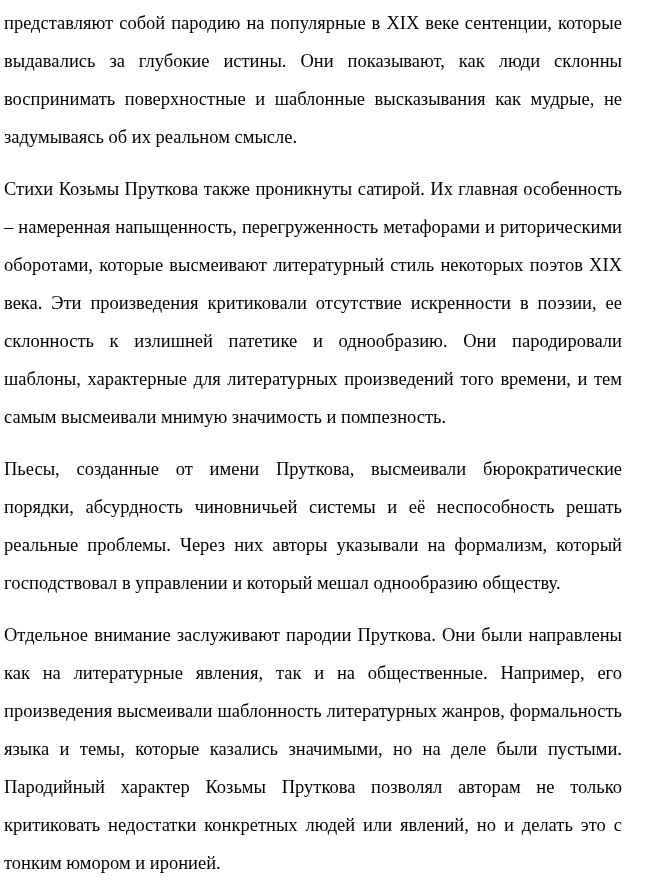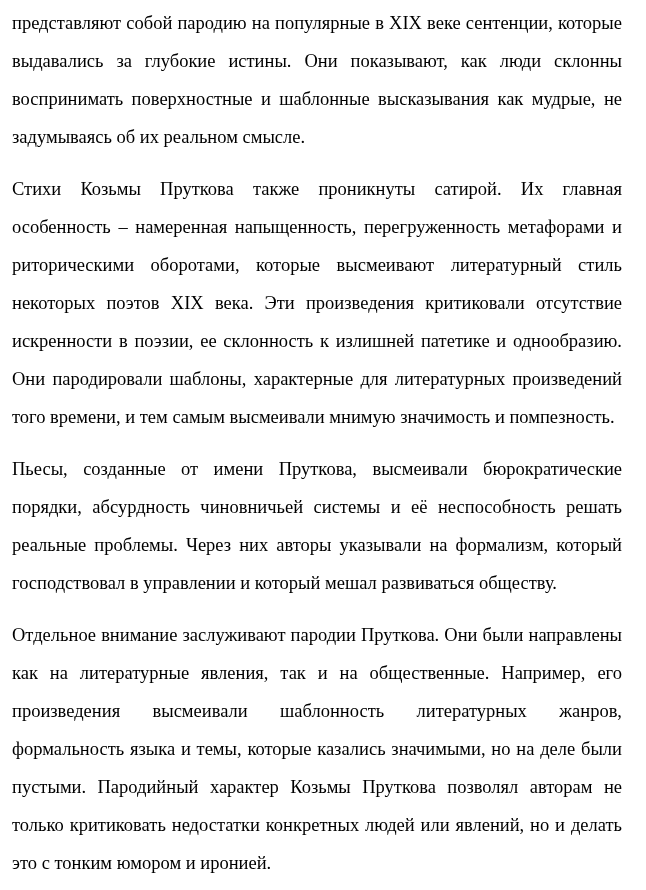--- a/index.html
+++ b/index.html
@@ -15,21 +15,21 @@
     overflow: hidden;
     position: relative;
   }
   .page {
     position: absolute;
     top: 0;
     left: 0;
     width: 628px;
     height: 890px;
     box-sizing: border-box;
-    padding: 4px 6px 0 12px;
+    padding: 4px 6px 0 4px;
   }
   .para {
     font-size: 18.5px;
     line-height: 38px;
     text-align: justify;
     text-align-last: left;
     margin: 0 0 14px 0;
     hyphens: none;
   }
   .para.last {
@@ -49,17 +49,17 @@
     display: block;
   }
 </style>
 </head>
 <body>
 
 <div class="page">
 
   <p class="para">представляют собой пародию на популярные в XIX веке сентенции, которые выдавались за глубокие истины. Они показывают, как люди склонны воспринимать поверхностные и шаблонные высказывания как мудрые, не задумываясь об их реальном смысле.</p>
   <p class="para">Стихи Козьмы Пруткова также проникнуты сатирой. Их главная особенность – намеренная напыщенность, перегруженность метафорами и риторическими оборотами, которые высмеивают литературный стиль некоторых поэтов XIX века. Эти произведения критиковали отсутствие искренности в поэзии, ее склонность к излишней патетике и однообразию. Они пародировали шаблоны, характерные для литературных произведений того времени, и тем самым высмеивали мнимую значимость и помпезность.</p>
-  <p class="para">Пьесы, созданные от имени Пруткова, высмеивали бюрократические порядки, абсурдность чиновничьей системы и её неспособность решать реальные проблемы. Через них авторы указывали на формализм, который господствовал в управлении и который мешал развиваться обществу.</p>
+  <p class="para">Пьесы, созданные от имени Пруткова, высмеивали бюрократические порядки, абсурдность чиновничьей системы и её неспособность решать реальные проблемы. Через них авторы указывали на формализм, который господствовал в управлении и который мешал однообразию обществу.</p>
   <p class="para last">Отдельное внимание заслуживают пародии Пруткова. Они были направлены как на литературные явления, так и на общественные. Например, его произведения высмеивали шаблонность литературных жанров, формальность языка и темы, которые казались значимыми, но на деле были пустыми. Пародийный характер Козьмы Пруткова позволял авторам не только критиковать недостатки конкретных людей или явлений, но и делать это с тонким юмором и иронией.</p>
 
 
 </div>
 
 </body></html>

